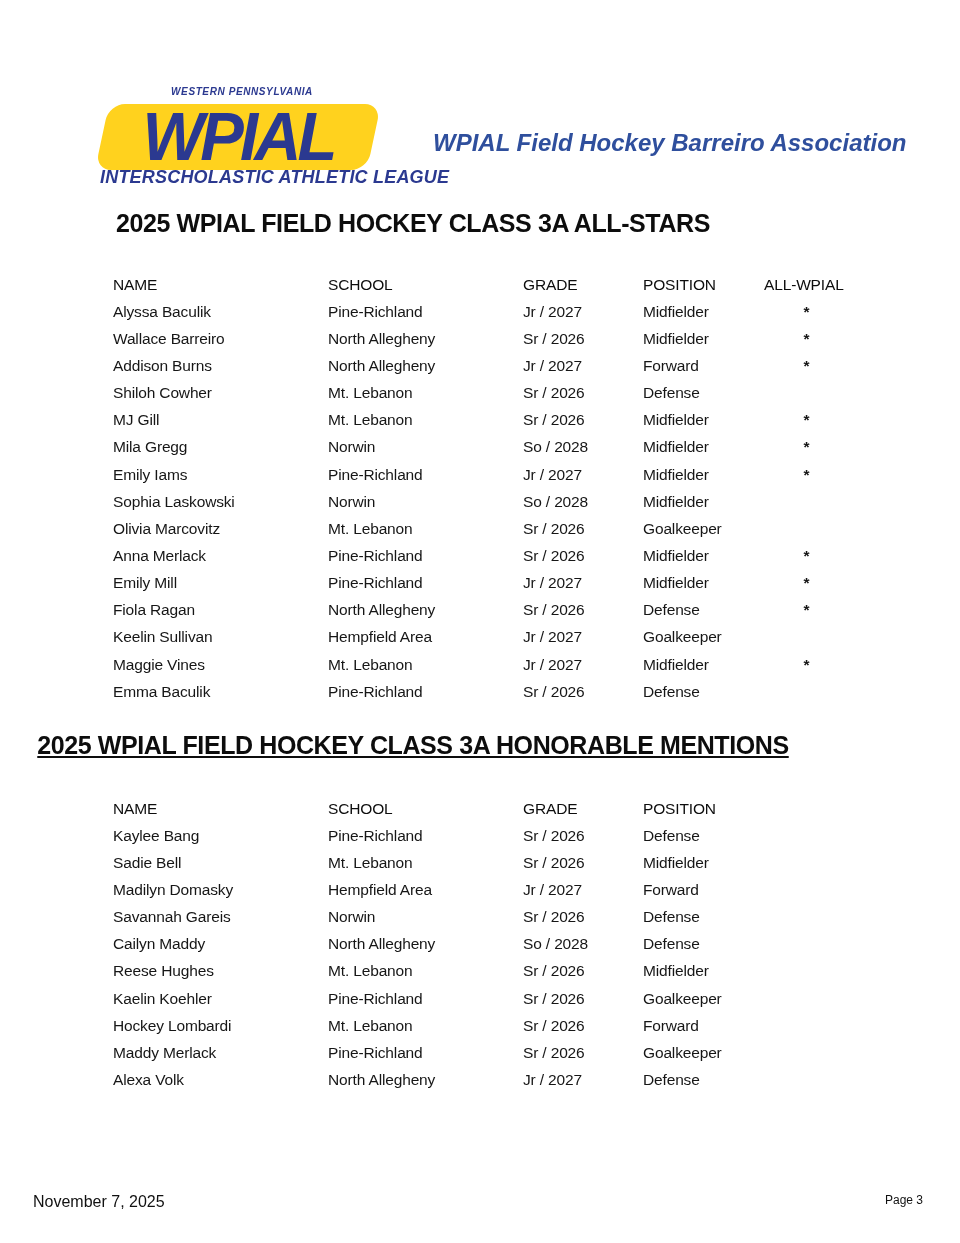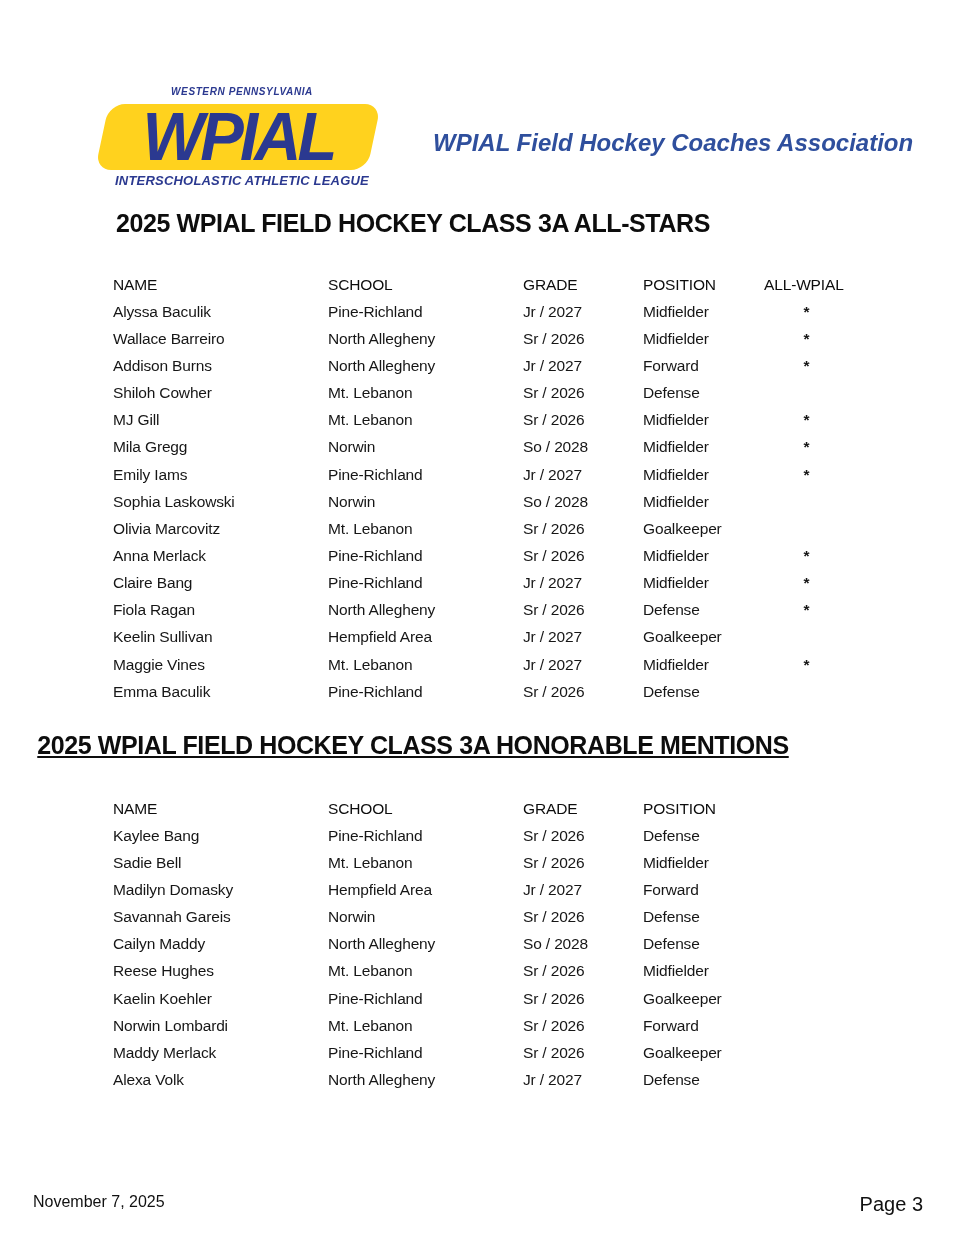--- a/index.html
+++ b/index.html
@@ -39,21 +39,21 @@
     text-align: center;
     font-size: 68px; line-height: 72px;
     font-weight: 900; font-style: italic;
     letter-spacing: -4px;
     color: var(--logo-blue);
     transform: scaleX(0.96);
   }
   .logo-bottom {
     position: absolute; bottom: 0; left: 0; width: 100%;
     text-align: center;
-    font-size: 13px; font-weight: bold; font-style: italic;
+    font-size: 18px; font-weight: bold; font-style: italic;
     letter-spacing: 0.2px;
     color: var(--logo-blue);
     white-space: nowrap;
   }
   .assoc-title {
     position: absolute; left: 433px; top: 129px;
     font-size: 24px; font-style: italic; font-weight: 600;
     color: var(--assoc-color);
     white-space: nowrap;
   }
@@ -89,36 +89,36 @@
   .td.col4 { text-align: center; font-weight: bold; }
   .th.col4 { text-align: left; }
 
   
   .footer-date {
     position: absolute; left: 33px; top: 1193px;
     font-size: 16px; color: #111111;
   }
   .footer-page {
     position: absolute; right: 37px; top: 1193px;
-    font-size: 20px; color: #111111;
+    font-size: 12px; color: #111111;
   }
 </style>
 </head>
 <body>
 
 <div class="page">
 
   <header>
     <div class="logo">
       <div class="logo-top">WESTERN PENNSYLVANIA</div>
       <div class="logo-shape"></div>
       <div class="logo-acronym">WPIAL</div>
       <div class="logo-bottom">INTERSCHOLASTIC ATHLETIC LEAGUE</div>
     </div>
-    <div class="assoc-title">WPIAL Field Hockey Coaches Association</div>
+    <div class="assoc-title">WPIAL Field Hockey Barreiro Association</div>
   </header>
 
   <h1 class="section-title title-allstars">2025 WPIAL FIELD HOCKEY CLASS 3A ALL-STARS</h1>
 
   <div class="table table-allstars">
     <div class="tr head">
         <div class="th col0">NAME</div>
         <div class="th col1">SCHOOL</div>
         <div class="th col2">GRADE</div>
         <div class="th col3">POSITION</div>
@@ -189,21 +189,21 @@
           <div class="td col4"></div>
         </div>
         <div class="tr">
           <div class="td col0">Anna Merlack</div>
           <div class="td col1">Pine-Richland</div>
           <div class="td col2">Sr / 2026</div>
           <div class="td col3">Midfielder</div>
           <div class="td col4">*</div>
         </div>
         <div class="tr">
-          <div class="td col0">Claire Bang</div>
+          <div class="td col0">Emily Mill</div>
           <div class="td col1">Pine-Richland</div>
           <div class="td col2">Jr / 2027</div>
           <div class="td col3">Midfielder</div>
           <div class="td col4">*</div>
         </div>
         <div class="tr">
           <div class="td col0">Fiola Ragan</div>
           <div class="td col1">North Allegheny</div>
           <div class="td col2">Sr / 2026</div>
           <div class="td col3">Defense</div>
@@ -279,21 +279,21 @@
           <div class="td col2">Sr / 2026</div>
           <div class="td col3">Midfielder</div>
         </div>
         <div class="tr">
           <div class="td col0">Kaelin Koehler</div>
           <div class="td col1">Pine-Richland</div>
           <div class="td col2">Sr / 2026</div>
           <div class="td col3">Goalkeeper</div>
         </div>
         <div class="tr">
-          <div class="td col0">Norwin Lombardi</div>
+          <div class="td col0">Hockey Lombardi</div>
           <div class="td col1">Mt. Lebanon</div>
           <div class="td col2">Sr / 2026</div>
           <div class="td col3">Forward</div>
         </div>
         <div class="tr">
           <div class="td col0">Maddy Merlack</div>
           <div class="td col1">Pine-Richland</div>
           <div class="td col2">Sr / 2026</div>
           <div class="td col3">Goalkeeper</div>
         </div>

